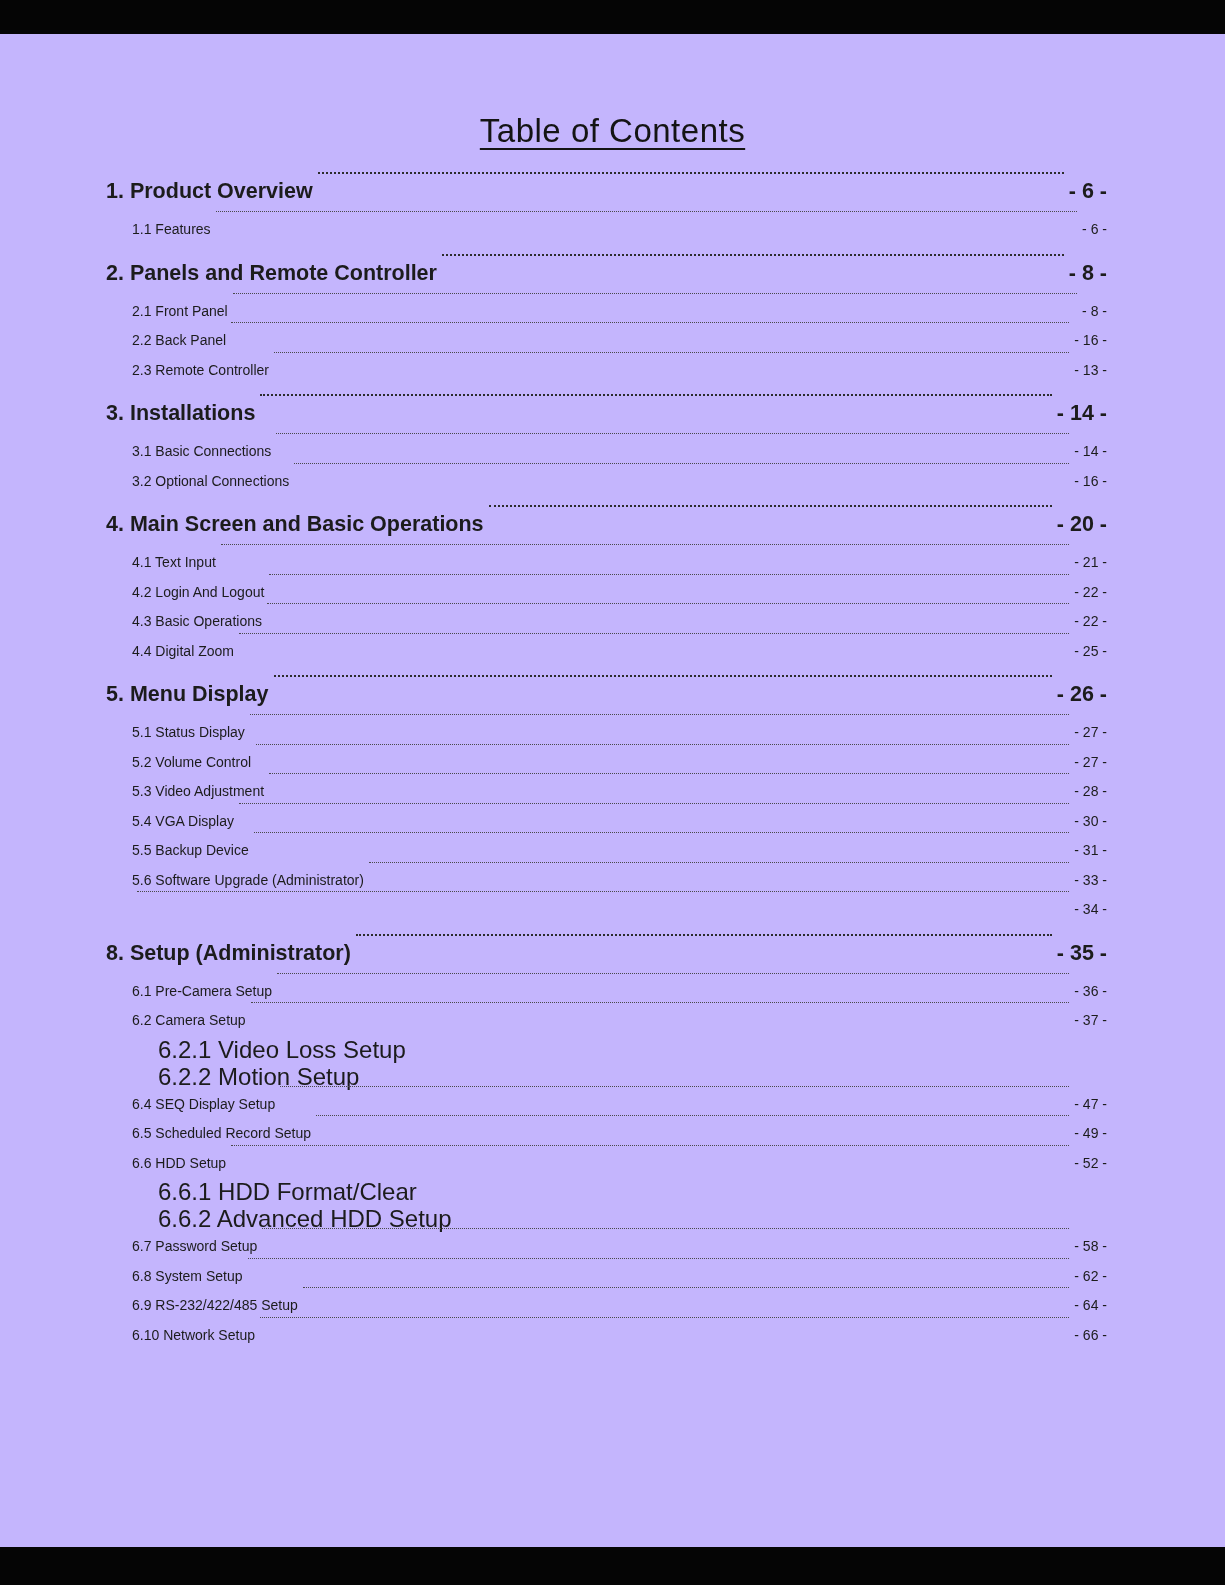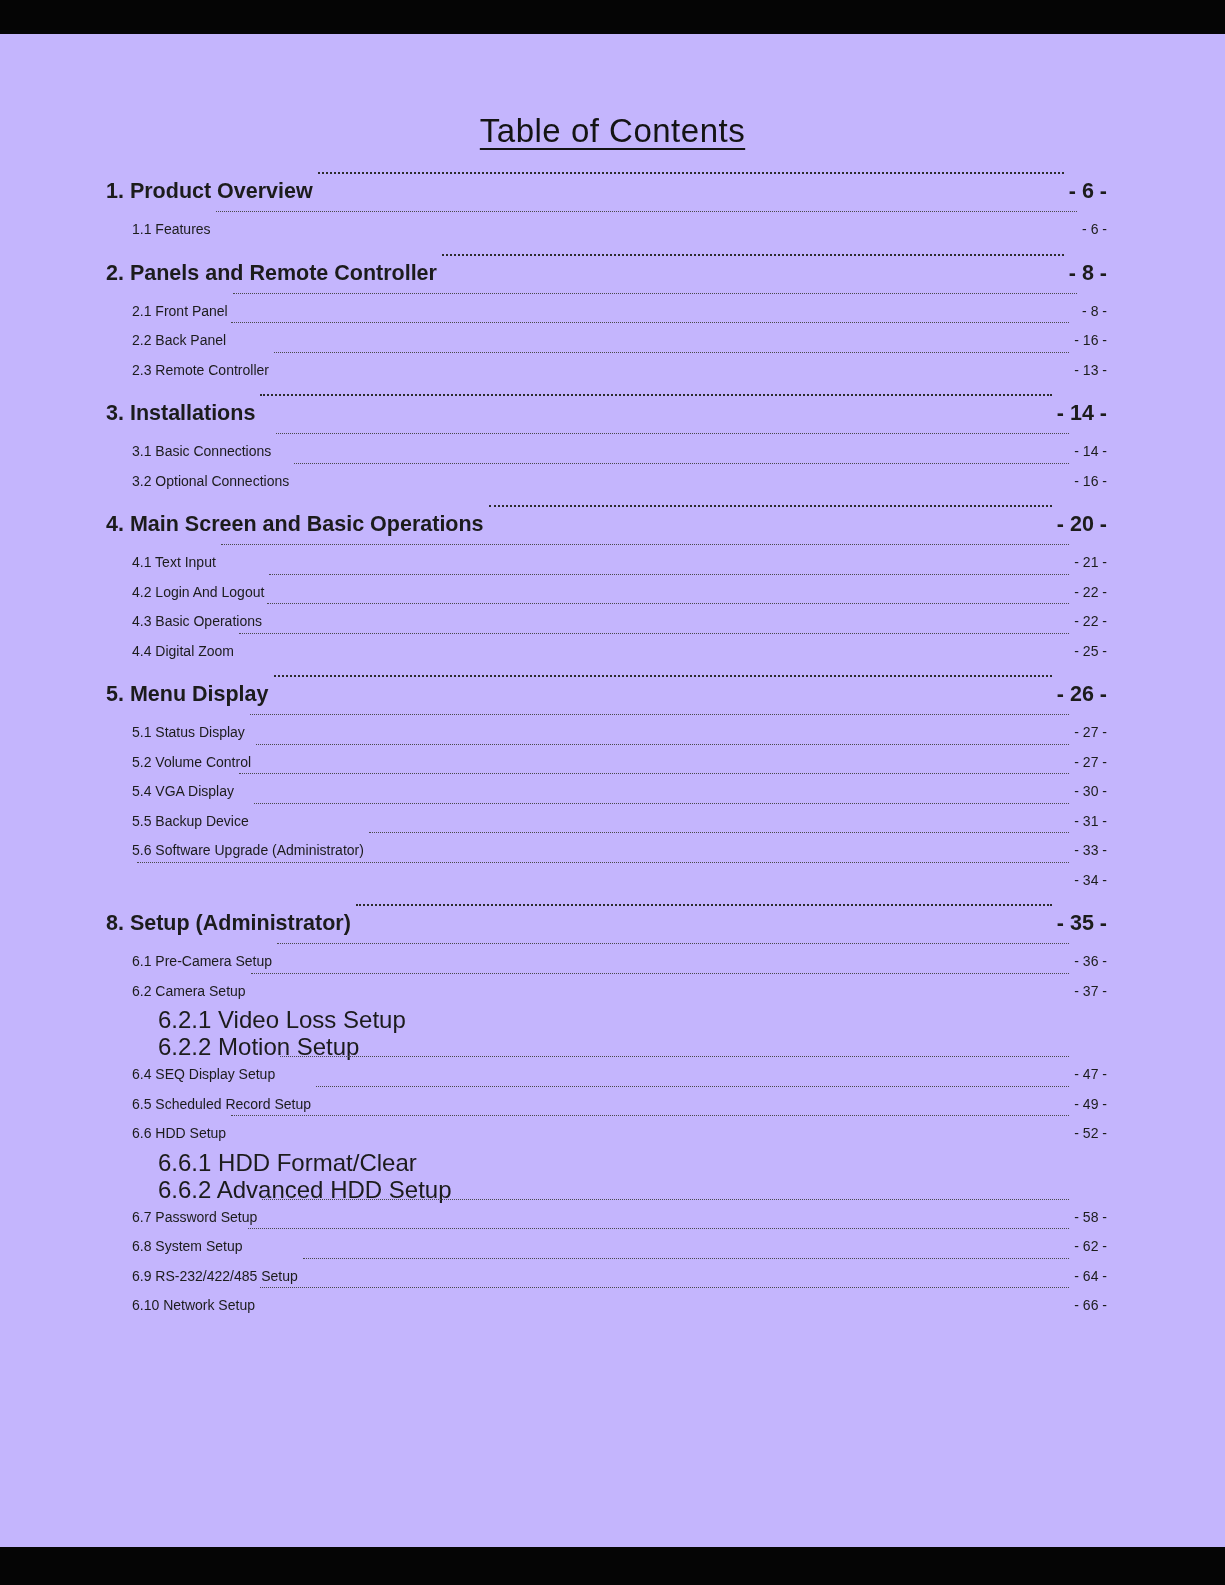--- a/index.html
+++ b/index.html
@@ -170,20 +170,25 @@
         <span class="label">5.1 Status Display</span>
         <span class="dots"></span>
         <span class="pageno">- 27 -</span>
       </div>
       <div class="row l2">
         <span class="label">5.2 Volume Control</span>
         <span class="dots"></span>
         <span class="pageno">- 27 -</span>
       </div>
       <div class="row l2">
+        <span class="label">5.3 Video Adjustment</span>
+        <span class="dots"></span>
+        <span class="pageno">- 28 -</span>
+      </div>
+      <div class="row l2">
         <span class="label">5.4 VGA Display</span>
         <span class="dots"></span>
         <span class="pageno">- 30 -</span>
       </div>
       <div class="row l2">
         <span class="label">5.5 Backup Device</span>
         <span class="dots"></span>
         <span class="pageno">- 31 -</span>
       </div>
       <div class="row l2">

